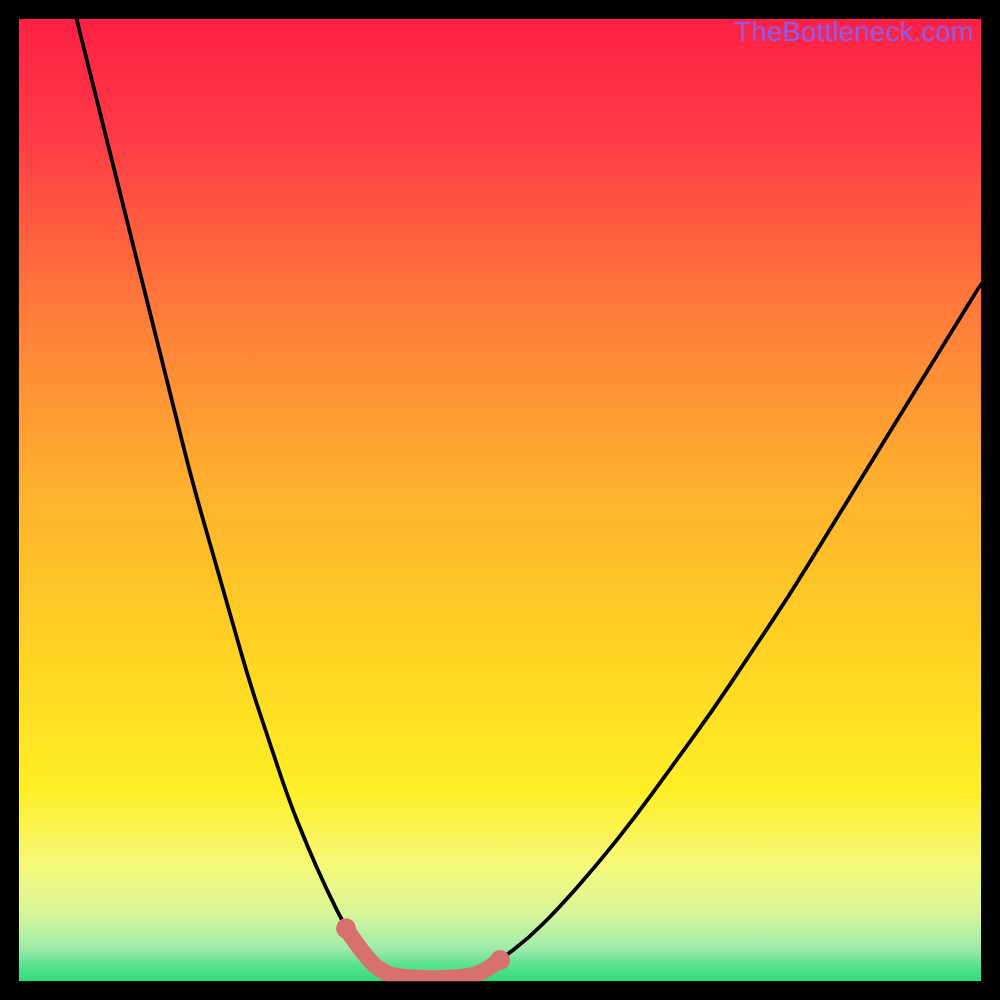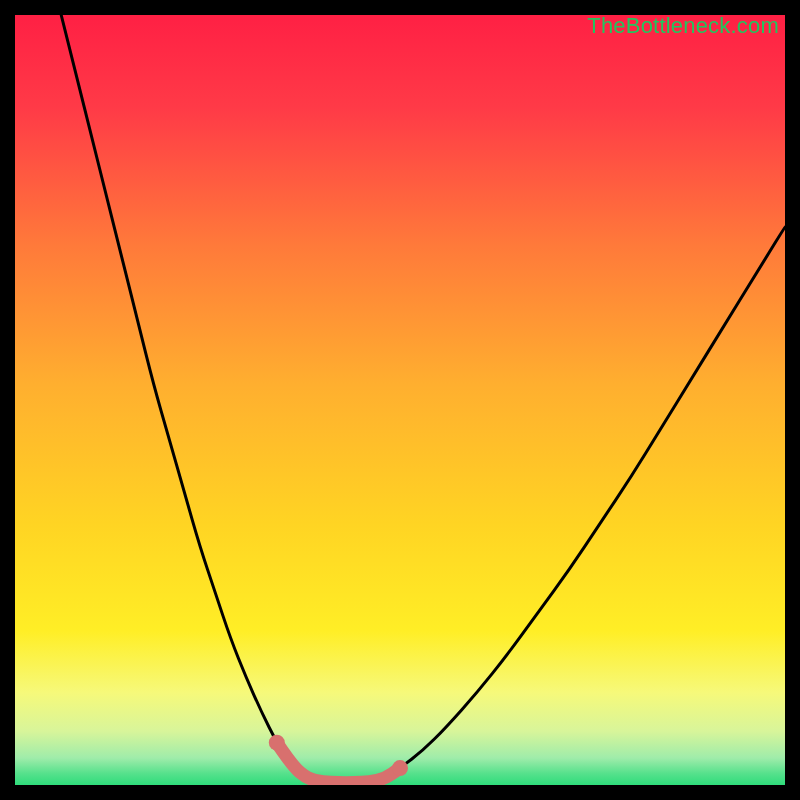--- a/index.html
+++ b/index.html
@@ -23,21 +23,21 @@
     position: absolute;
     left: 0;
     top: 0;
     width: 770px;
     height: 770px;
   }
   .attribution {
     position: absolute;
     top: -2px;
     right: 6px;
-    color: #22c55e;
+    color: #8b5cf6;
     font-size: 22px;
     font-weight: 500;
     letter-spacing: 0.2px;
   }
 </style>
 </head>
 <body>
 
 <div class="frame">
   <svg class="plot" viewBox="0 0 770 770" preserveAspectRatio="none">

